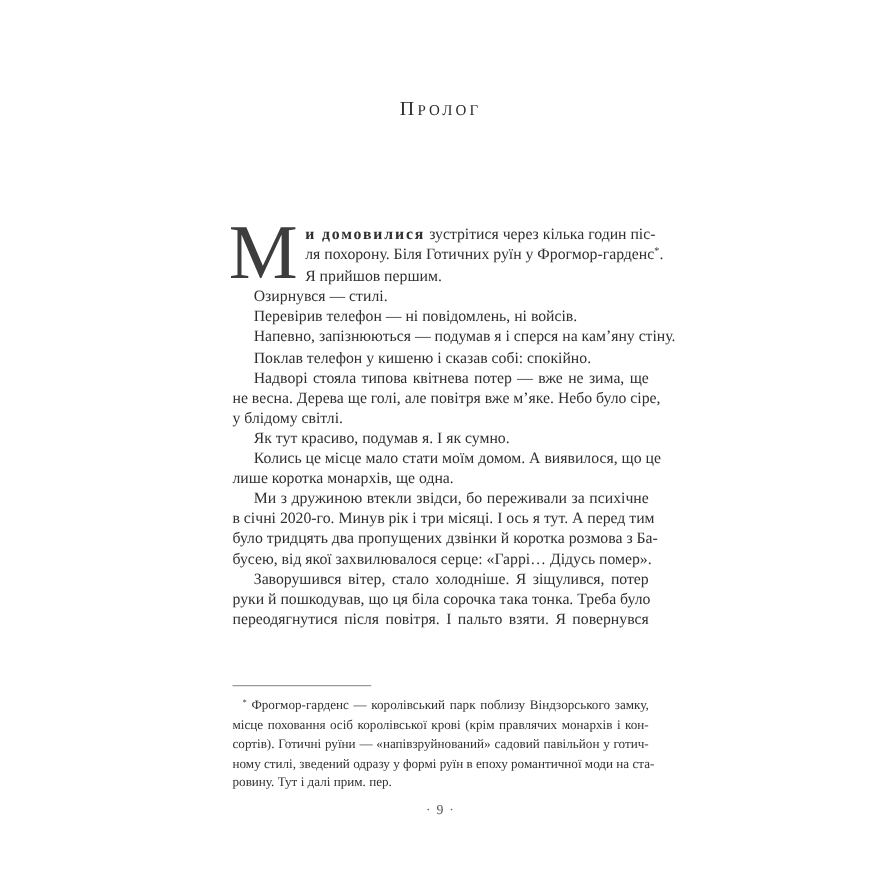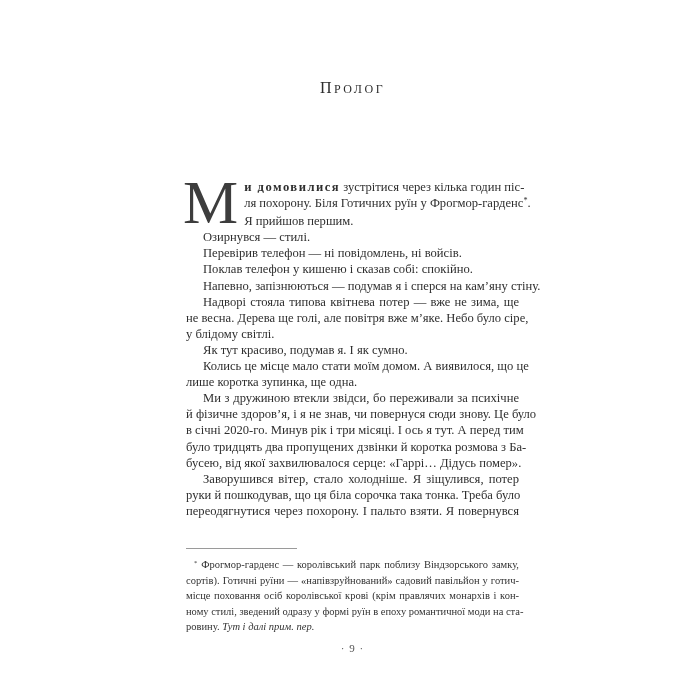--- a/index.html
+++ b/index.html
@@ -49,21 +49,21 @@
     white-space: nowrap;
     text-align: justify;
   }
   .line.just { text-align-last: justify; }
   .line.last { text-align: right; text-align-last: left; }
   .text-block .line.ind { padding-left: 17px; }
   .seg-b {
     font-weight: bold;
     letter-spacing: 1.5px;
   }
-  .seg-i { font-style: italic; }
+  .seg-i { }
   .seg-sup {
     font-size: 65%;
     position: relative;
     top: -0.45em;
   }
   .dropcap {
     float: left;
     font-size: 62px;
     line-height: 46px;
     height: 47px;
@@ -115,54 +115,53 @@
         <div class="line just"><span class="seg-r">ля похорону. Біля Готичних руїн у Фрогмор-гарденс</span><span class="seg-sup">*</span><span class="seg-r">.</span></div>
         <div class="line last"><span class="seg-r">Я прийшов першим.</span></div>
       </div>
       <div class="para">
         <div class="line last ind"><span class="seg-r">Озирнувся — стилі.</span></div>
       </div>
       <div class="para">
         <div class="line last ind"><span class="seg-r">Перевірив телефон — ні повідомлень, ні войсів.</span></div>
       </div>
       <div class="para">
-        <div class="line last ind"><span class="seg-r">Поклав телефон у кишеню і сказав собі: спокійно.</span></div>
+        <div class="line last ind"><span class="seg-r">Напевно, запізнюються — подумав я і сперся на кам’яну стіну.</span></div>
       </div>
       <div class="para">
-        <div class="line last ind"><span class="seg-r">Напевно, запізнюються — подумав я і сперся на кам’яну стіну.</span></div>
+        <div class="line last ind"><span class="seg-r">Поклав телефон у кишеню і сказав собі: спокійно.</span></div>
       </div>
       <div class="para">
         <div class="line just ind"><span class="seg-r">Надворі стояла типова квітнева потер — вже не зима, ще</span></div>
         <div class="line just"><span class="seg-r">не весна. Дерева ще голі, але повітря вже м’яке. Небо було сіре,</span></div>
         <div class="line last"><span class="seg-r">у блідому світлі.</span></div>
       </div>
       <div class="para">
         <div class="line last ind"><span class="seg-r">Як тут красиво, подумав я. І як сумно.</span></div>
       </div>
       <div class="para">
         <div class="line just ind"><span class="seg-r">Колись це місце мало стати моїм домом. А виявилося, що це</span></div>
-        <div class="line last"><span class="seg-r">лише коротка зупинка, ще одна.</span></div>
+        <div class="line last"><span class="seg-r">лише коротка монархів, ще одна.</span></div>
       </div>
       <div class="para">
         <div class="line just ind"><span class="seg-r">Ми з дружиною втекли звідси, бо переживали за психічне</span></div>
-        <div class="line just"><span class="seg-r">й фізичне здоров’я, і я не знав, чи повернуся сюди знову. Це було</span></div>
         <div class="line just"><span class="seg-r">в січні 2020-го. Минув рік і три місяці. І ось я тут. А перед тим</span></div>
         <div class="line just"><span class="seg-r">було тридцять два пропущених дзвінки й коротка розмова з Ба-</span></div>
         <div class="line last"><span class="seg-r">бусею, від якої захвилювалося серце: «Гаррі… Дідусь помер».</span></div>
       </div>
       <div class="para">
         <div class="line just ind"><span class="seg-r">Заворушився вітер, стало холодніше. Я зіщулився, потер</span></div>
         <div class="line just"><span class="seg-r">руки й пошкодував, що ця біла сорочка така тонка. Треба було</span></div>
-        <div class="line just"><span class="seg-r">переодягнутися через похорону. І пальто взяти. Я повернувся</span></div>
+        <div class="line just"><span class="seg-r">переодягнутися після повітря. І пальто взяти. Я повернувся</span></div>
       </div>
     </div>
 
   <div class="fn-rule"></div>
   <div class="footnote" id="footnote">
       <div class="line just ind"><span class="seg-sup">*</span><span class="seg-r"> Фрогмор-гарденс — королівський парк поблизу Віндзорського замку,</span></div>
+      <div class="line just"><span class="seg-r">місце поховання осіб королівської крові (крім правлячих монархів і кон-</span></div>
       <div class="line just"><span class="seg-r">сортів). Готичні руїни — «напівзруйнований» садовий павільйон у готич-</span></div>
-      <div class="line just"><span class="seg-r">місце поховання осіб королівської крові (крім правлячих монархів і кон-</span></div>
       <div class="line just"><span class="seg-r">ному стилі, зведений одразу у формі руїн в епоху романтичної моди на ста-</span></div>
       <div class="line last"><span class="seg-r">ровину. </span><span class="seg-i">Тут і далі прим. пер.</span></div>
     </div>
 
   <div class="page-num">· 9 ·</div>
 </div>
 
 </body></html>

